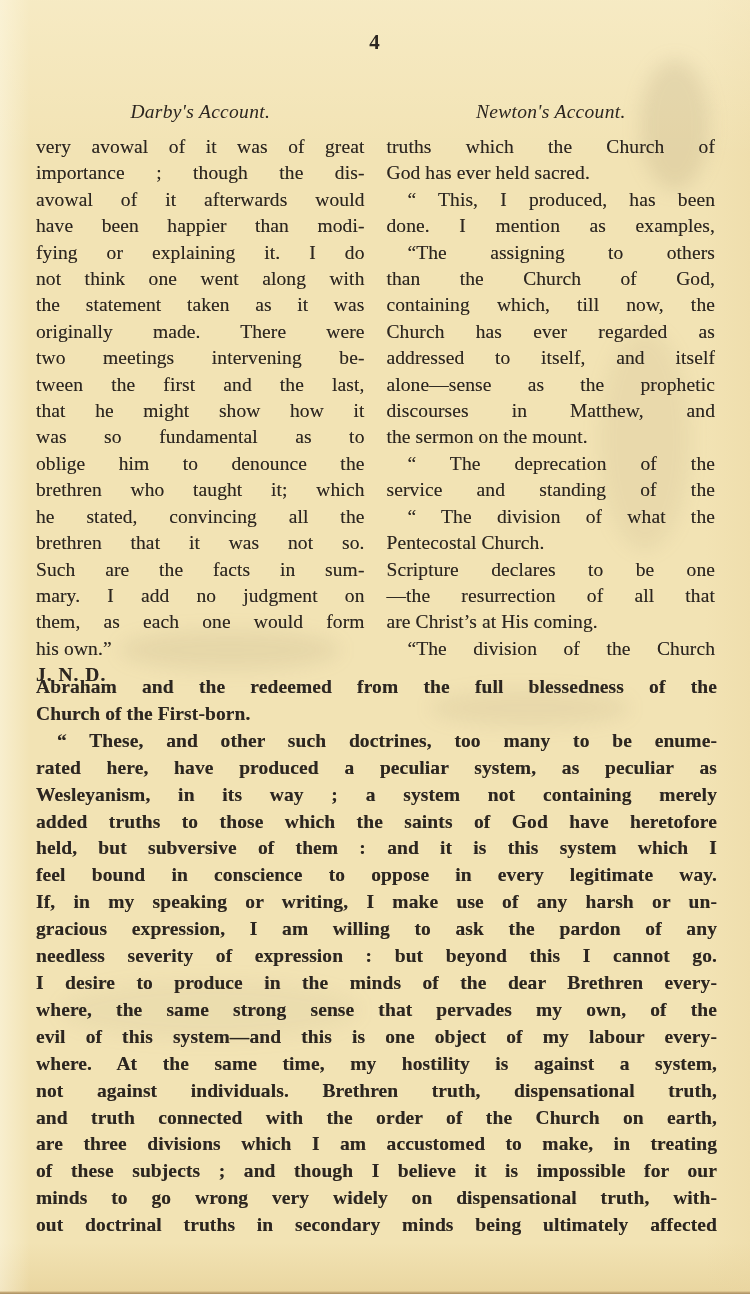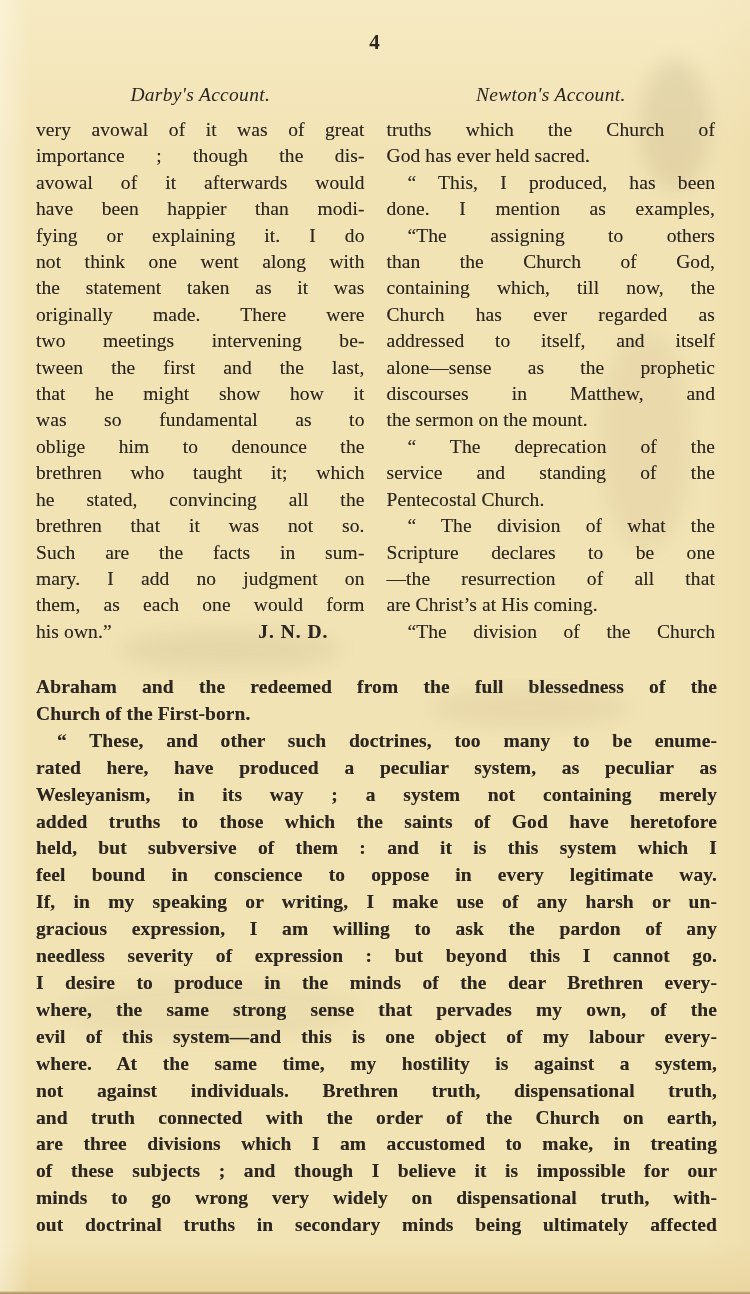--- a/index.html
+++ b/index.html
@@ -24,38 +24,38 @@
   .s1{left:640px;top:60px;width:70px;height:130px;background:rgba(150,128,92,0.16);}
   .s2{left:600px;top:330px;width:90px;height:220px;background:rgba(160,138,100,0.10);}
   .s3{left:120px;top:630px;width:220px;height:40px;background:rgba(150,128,92,0.12);}
   .s4{left:430px;top:690px;width:200px;height:36px;background:rgba(150,128,92,0.10);}
   .s5{left:60px;top:980px;width:300px;height:60px;background:rgba(160,138,100,0.07);}
   .page-number{
     position:absolute;top:30px;left:35px;width:680px;
     text-align:center;font-size:21px;font-weight:bold;letter-spacing:1px;
   }
   .columns{
-    position:absolute;top:84px;left:36px;width:679px;
+    position:absolute;top:101px;left:36px;width:679px;
     display:flex;gap:22px;
   }
   .col{flex:1;min-width:0;}
   .col-header{
     font-style:italic;text-align:center;font-size:19.5px;
     height:33px;letter-spacing:0.3px;
   }
   .line{
     font-size:19.5px;line-height:26.4px;letter-spacing:0.1px;
     text-align:justify;text-align-last:justify;
     white-space:normal;
     text-shadow:0 0 0.5px rgba(44,38,32,0.45);
   }
   .fullwidth .line{line-height:26.9px;}
   .line.end{text-align-last:left;}
   .line.indent{text-indent:21px;}
-  .line.sig{display:flex;justify-content:space-between;text-align-last:left;}
+  .line.sig{display:flex;justify-content:space-between;text-align-last:left;flex-direction:column;}
   .line.sig .sig-name{padding-right:36px;letter-spacing:1px;font-weight:bold;}
   .fullwidth{
     position:absolute;top:674px;left:36px;width:681px;font-weight:bold;
   }
 </style>
 </head>
 <body>
 
 <div class="page">
 
@@ -106,22 +106,22 @@
           <div class="line indent">“The assigning to others</div>
           <div class="line">than the Church of God,</div>
           <div class="line">containing which, till now, the</div>
           <div class="line">Church has ever regarded as</div>
           <div class="line">addressed to itself, and itself</div>
           <div class="line">alone—sense as the prophetic</div>
           <div class="line">discourses in Matthew, and</div>
           <div class="line end">the sermon on the mount.</div>
           <div class="line indent">“ The deprecation of the</div>
           <div class="line">service and standing of the</div>
+          <div class="line indent">“ The division of what the</div>
           <div class="line end">Pentecostal Church.</div>
-          <div class="line indent">“ The division of what the</div>
           <div class="line">Scripture declares to be one</div>
           <div class="line">—the resurrection of all that</div>
           <div class="line end">are Christ’s at His coming.</div>
           <div class="line indent">“The division of the Church</div>
         </div>
     </div>
   </div>
 
   <div class="fullwidth">
       <div class="line">Abraham and the redeemed from the full blessedness of the</div>

